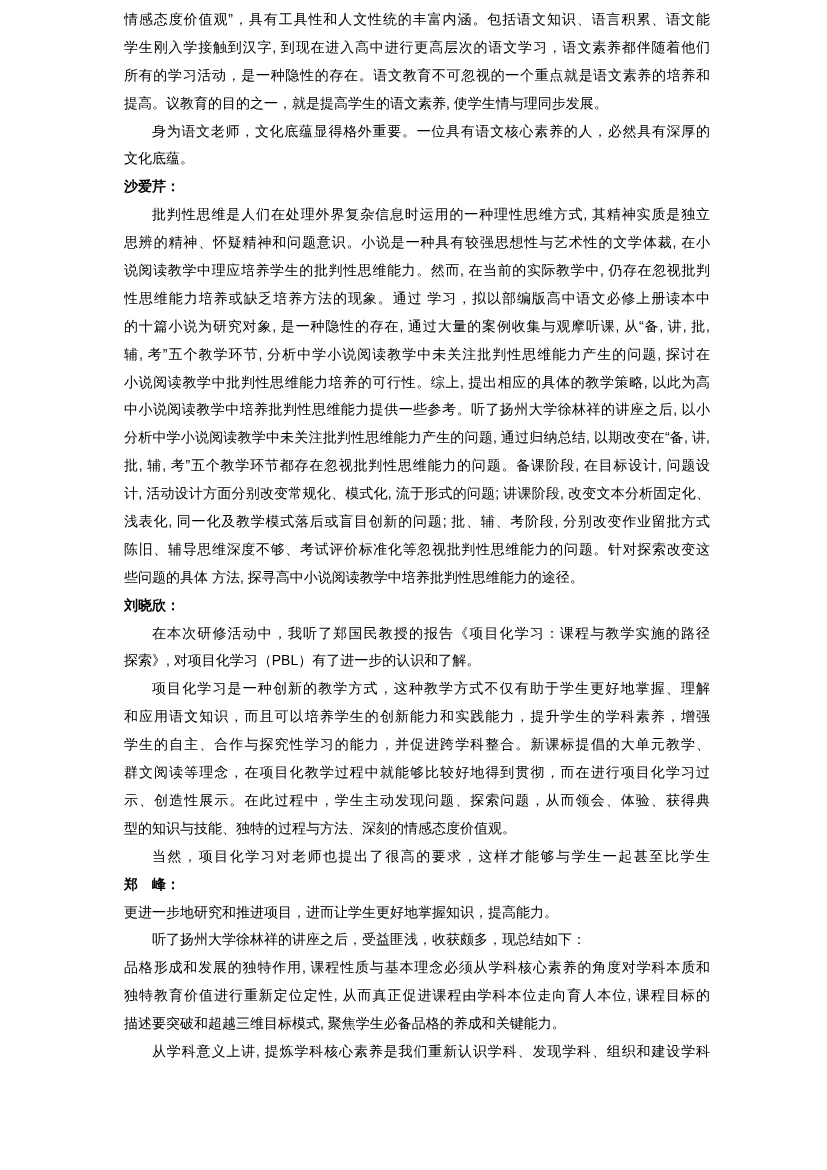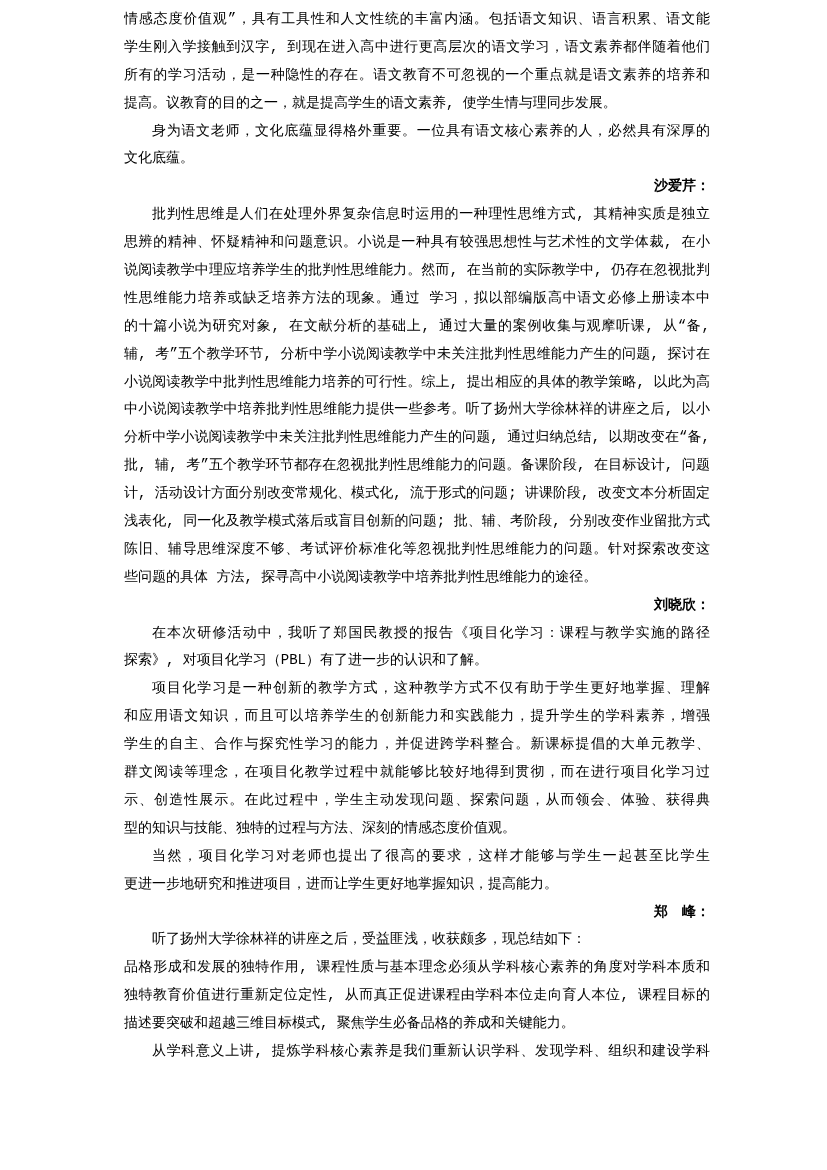--- a/index.html
+++ b/index.html
@@ -20,70 +20,68 @@
     width: 586px;
     font-size: 14px;
     color: #000000;
   }
   .line {
     height: 27.9px;
     line-height: 27.9px;
     overflow: hidden;
     text-align: left;
     white-space: normal;
-    font-family: Liberation Mono, monospace;
   }
   .line.fill {
     text-align: justify;
     text-align-last: justify;
     text-justify: inter-ideograph;
   }
   .line.indent {
     text-indent: 2em;
   }
   .line.heading {
     font-weight: bold;
-    text-align: right;
   }
 </style>
 </head>
 <body style="background: rgb(255, 255, 255);">
 
 <div class="page" id="page" style="color: rgb(0, 0, 0);">
     <div class="line body fill">情感态度价值观”，具有工具性和人文性统的丰富内涵。包括语文知识、语言积累、语文能</div>
     <div class="line body fill">学生刚入学接触到汉字, 到现在进入高中进行更高层次的语文学习，语文素养都伴随着他们</div>
     <div class="line body fill">所有的学习活动，是一种隐性的存在。语文教育不可忽视的一个重点就是语文素养的培养和</div>
     <div class="line body">提高。议教育的目的之一，就是提高学生的语文素养, 使学生情与理同步发展。</div>
     <div class="line body indent fill">身为语文老师，文化底蕴显得格外重要。一位具有语文核心素养的人，必然具有深厚的</div>
     <div class="line body">文化底蕴。</div>
     <div class="line heading">沙爱芹：</div>
     <div class="line body indent fill">批判性思维是人们在处理外界复杂信息时运用的一种理性思维方式, 其精神实质是独立</div>
     <div class="line body fill">思辨的精神、怀疑精神和问题意识。小说是一种具有较强思想性与艺术性的文学体裁, 在小</div>
     <div class="line body fill">说阅读教学中理应培养学生的批判性思维能力。然而, 在当前的实际教学中, 仍存在忽视批判</div>
     <div class="line body fill">性思维能力培养或缺乏培养方法的现象。通过 学习，拟以部编版高中语文必修上册读本中</div>
-    <div class="line body fill">的十篇小说为研究对象, 在文献分析的基础上, 通过大量的案例收集与观摩听课, 从“备, 讲, 批,</div>
+    <div class="line body fill">的十篇小说为研究对象, 是一种隐性的存在, 通过大量的案例收集与观摩听课, 从“备, 讲, 批,</div>
     <div class="line body fill">辅, 考”五个教学环节, 分析中学小说阅读教学中未关注批判性思维能力产生的问题, 探讨在</div>
     <div class="line body fill">小说阅读教学中批判性思维能力培养的可行性。综上, 提出相应的具体的教学策略, 以此为高</div>
     <div class="line body fill">中小说阅读教学中培养批判性思维能力提供一些参考。听了扬州大学徐林祥的讲座之后, 以小</div>
     <div class="line body fill">分析中学小说阅读教学中未关注批判性思维能力产生的问题, 通过归纳总结, 以期改变在“备, 讲,</div>
     <div class="line body fill">批, 辅, 考”五个教学环节都存在忽视批判性思维能力的问题。备课阶段, 在目标设计, 问题设</div>
     <div class="line body fill">计, 活动设计方面分别改变常规化、模式化, 流于形式的问题; 讲课阶段, 改变文本分析固定化、</div>
     <div class="line body fill">浅表化, 同一化及教学模式落后或盲目创新的问题; 批、辅、考阶段, 分别改变作业留批方式</div>
     <div class="line body fill">陈旧、辅导思维深度不够、考试评价标准化等忽视批判性思维能力的问题。针对探索改变这</div>
     <div class="line body">些问题的具体 方法, 探寻高中小说阅读教学中培养批判性思维能力的途径。</div>
     <div class="line heading">刘晓欣：</div>
     <div class="line body indent fill">在本次研修活动中，我听了郑国民教授的报告《项目化学习：课程与教学实施的路径</div>
     <div class="line body">探索》, 对项目化学习（PBL）有了进一步的认识和了解。</div>
     <div class="line body indent fill">项目化学习是一种创新的教学方式，这种教学方式不仅有助于学生更好地掌握、理解</div>
     <div class="line body fill">和应用语文知识，而且可以培养学生的创新能力和实践能力，提升学生的学科素养，增强</div>
     <div class="line body fill">学生的自主、合作与探究性学习的能力，并促进跨学科整合。新课标提倡的大单元教学、</div>
     <div class="line body fill">群文阅读等理念，在项目化教学过程中就能够比较好地得到贯彻，而在进行项目化学习过</div>
     <div class="line body fill">示、创造性展示。在此过程中，学生主动发现问题、探索问题，从而领会、体验、获得典</div>
     <div class="line body">型的知识与技能、独特的过程与方法、深刻的情感态度价值观。</div>
     <div class="line body indent fill">当然，项目化学习对老师也提出了很高的要求，这样才能够与学生一起甚至比学生</div>
+    <div class="line heading">郑　峰：</div>
     <div class="line body">更进一步地研究和推进项目，进而让学生更好地掌握知识，提高能力。</div>
-    <div class="line heading">郑　峰：</div>
     <div class="line body indent">听了扬州大学徐林祥的讲座之后，受益匪浅，收获颇多，现总结如下：</div>
     <div class="line body fill">品格形成和发展的独特作用, 课程性质与基本理念必须从学科核心素养的角度对学科本质和</div>
     <div class="line body fill">独特教育价值进行重新定位定性, 从而真正促进课程由学科本位走向育人本位, 课程目标的</div>
     <div class="line body">描述要突破和超越三维目标模式, 聚焦学生必备品格的养成和关键能力。</div>
     <div class="line body indent fill">从学科意义上讲, 提炼学科核心素养是我们重新认识学科、发现学科、组织和建设学科</div>
   </div>
 
 </body></html>

